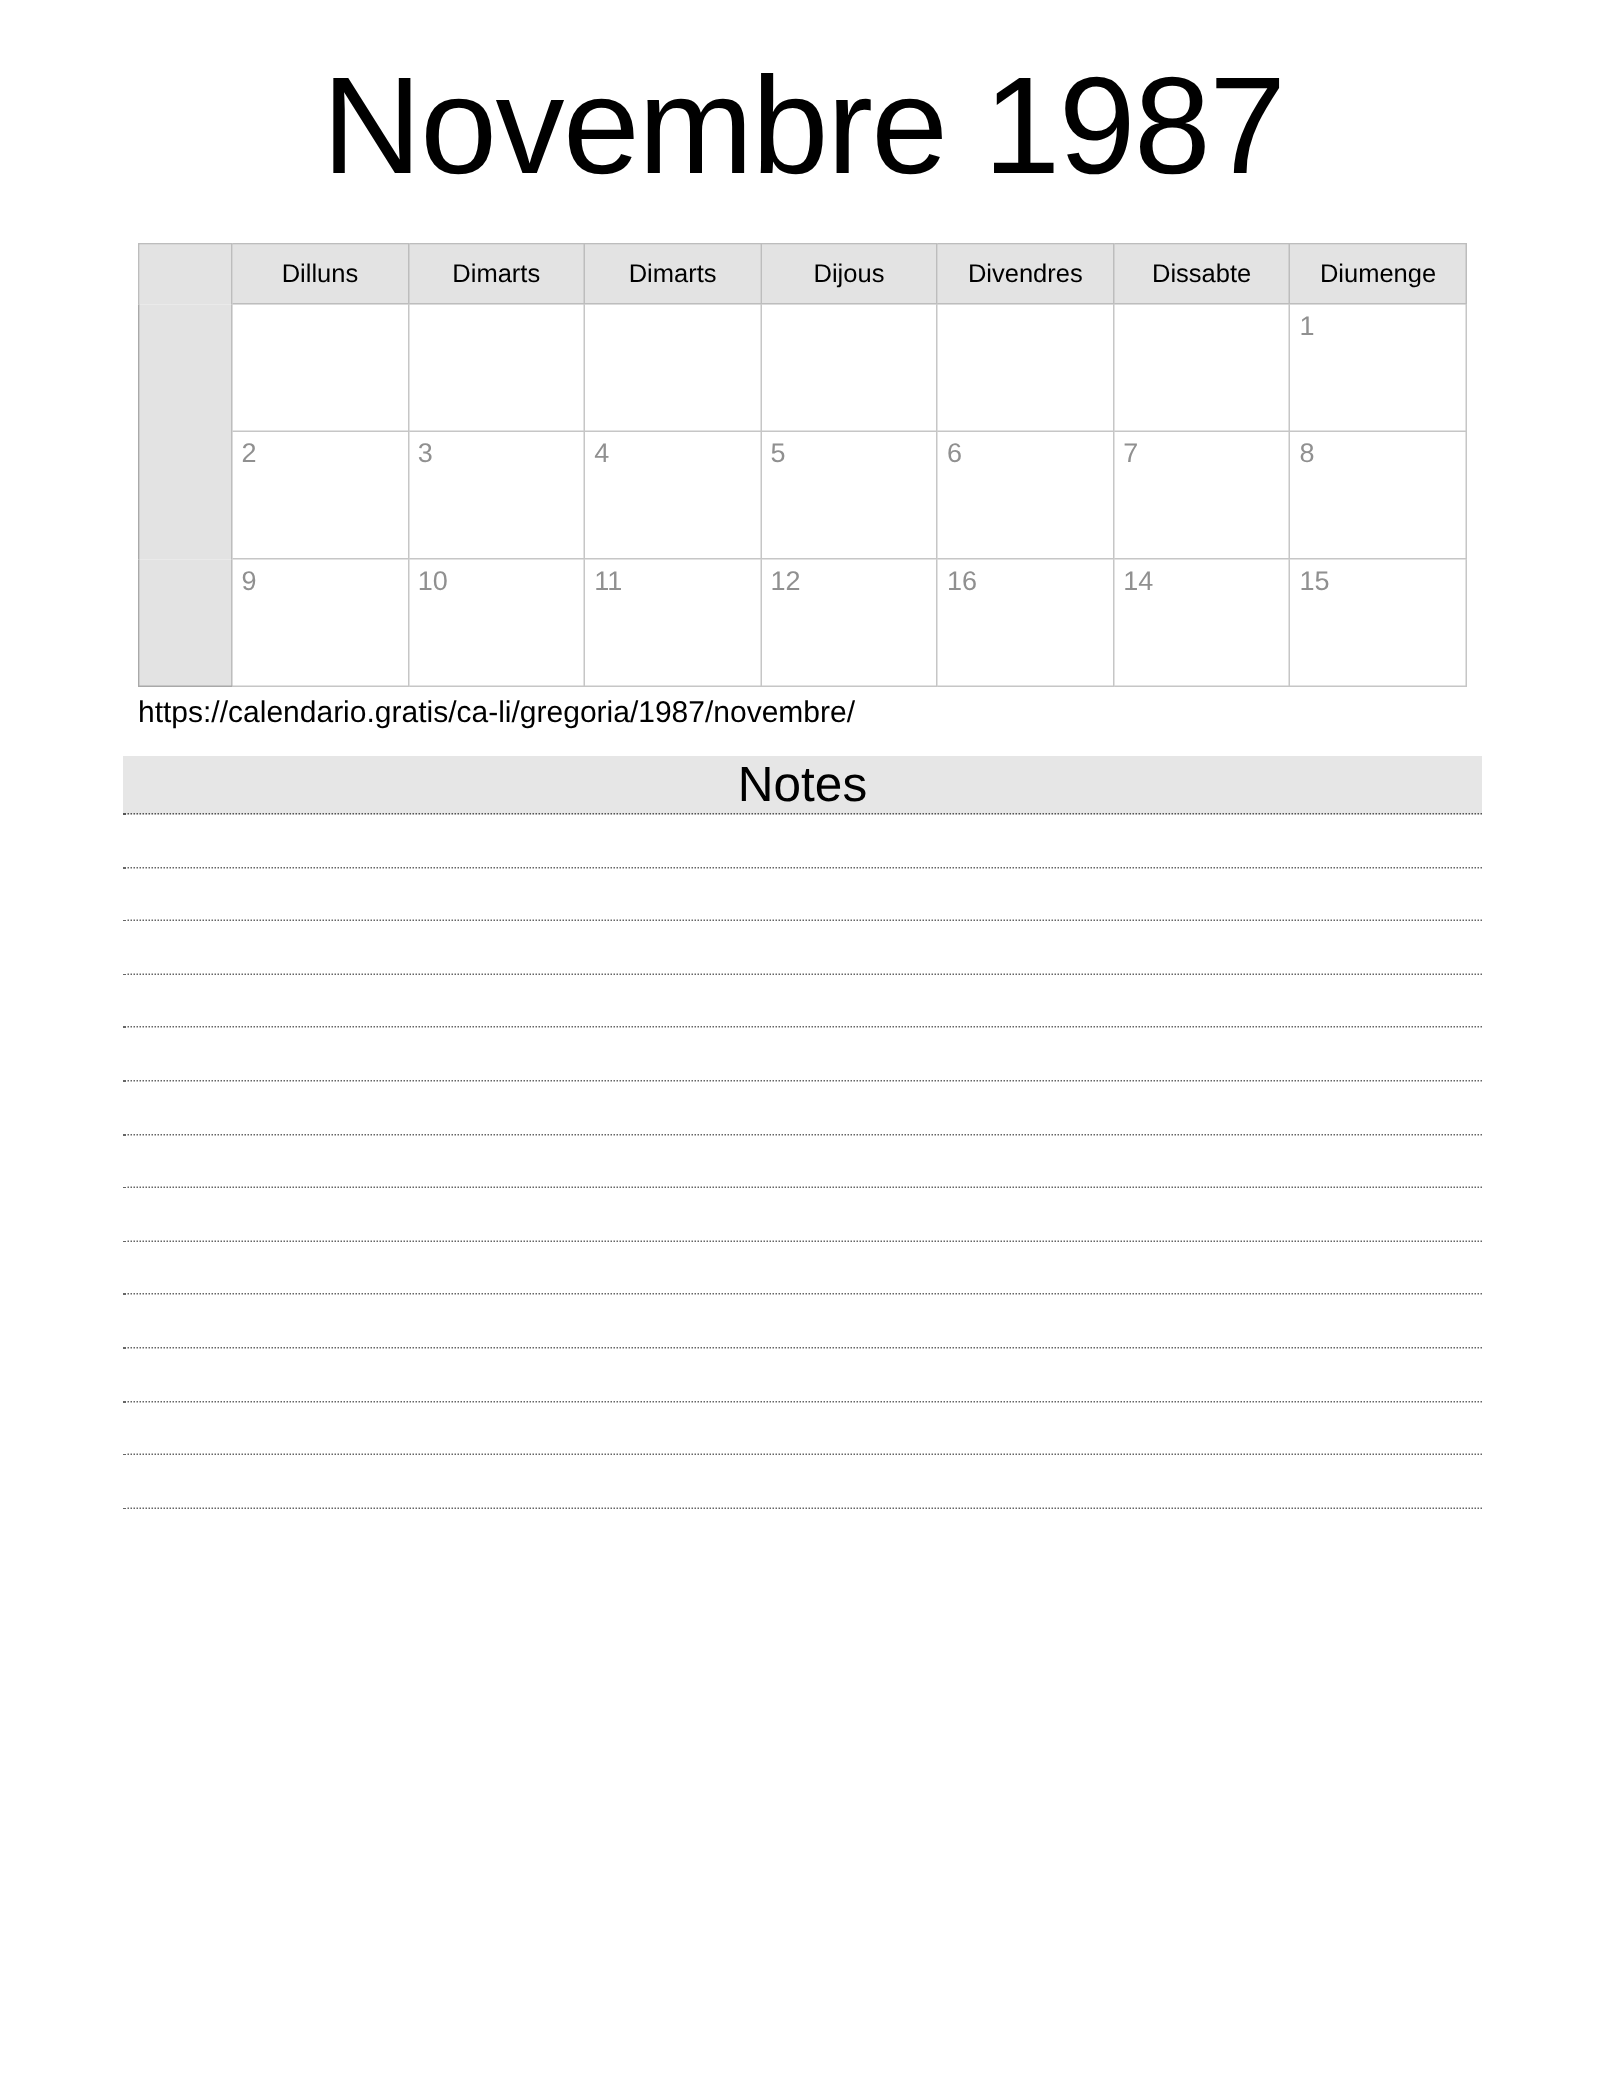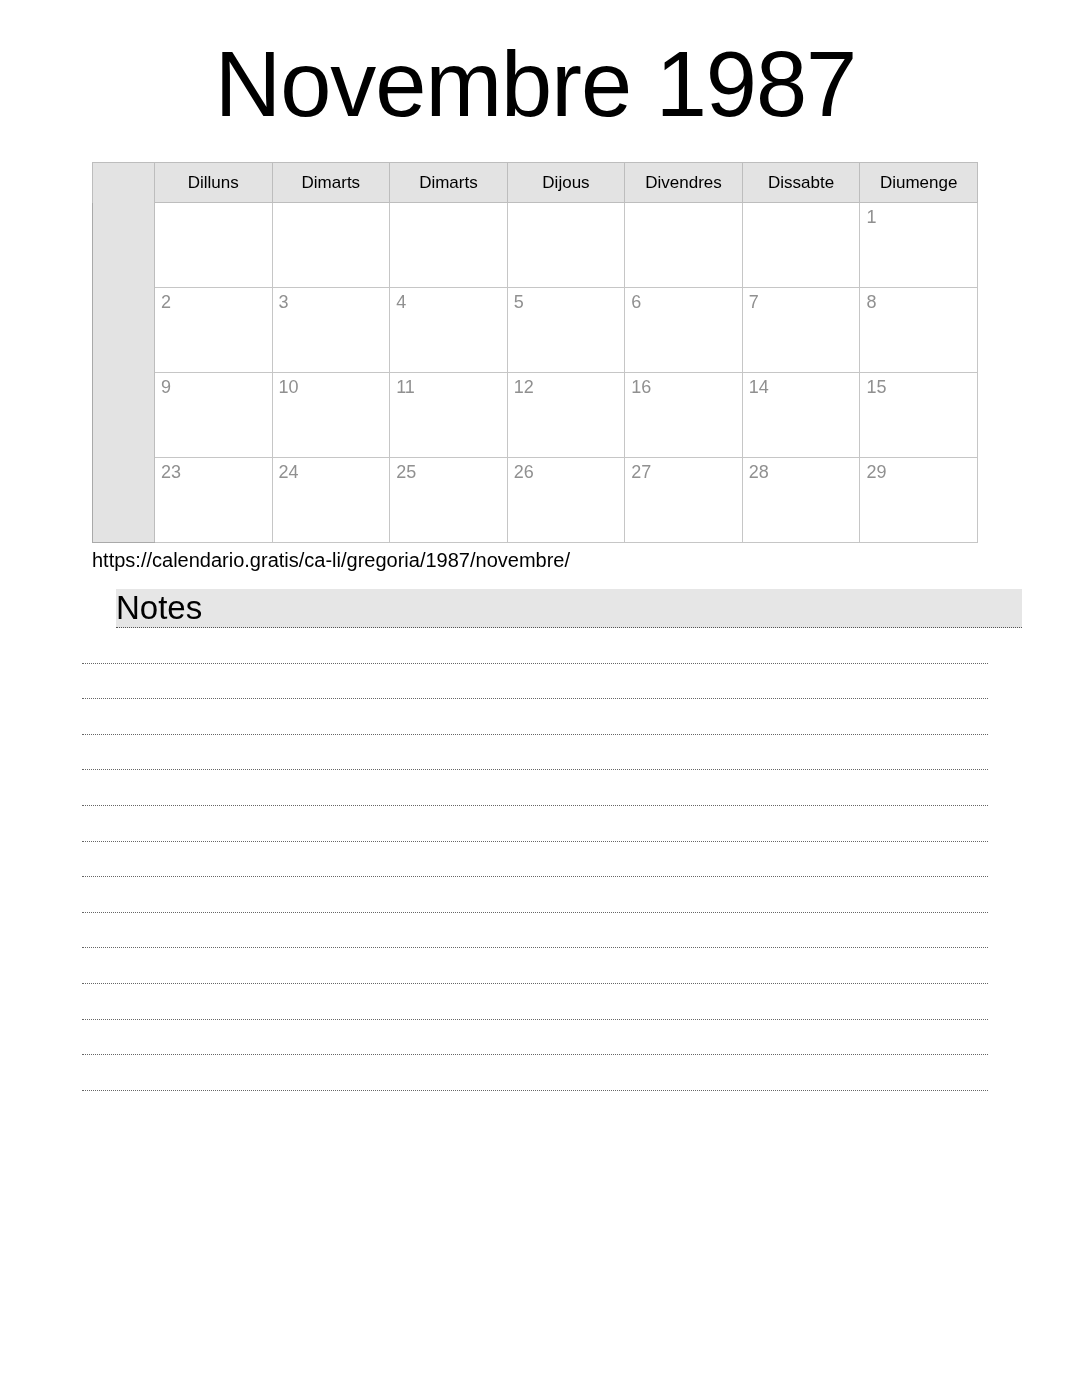--- a/index.html
+++ b/index.html
@@ -68,25 +68,26 @@
     color: #909090;
     line-height: 1.2;
   }
   .source-url {
     margin: 5px 0 0 92px;
     font-size: 20px;
     color: #000000;
     line-height: 1.2;
   }
   .notes-header {
-    margin: 17px 0 0 116px;
+    margin: 17px 0 0 82px;
     width: 906px;
     height: 39px;
     background: #e6e6e6;
     border-bottom: 1px dotted #555555;
+    text-align: center;
   }
   .notes-title {
     font-size: 33px;
     line-height: 38px;
     color: #000000;
   }
   .notes-lines {
     margin-left: 82px;
     width: 906px;
   }
@@ -187,44 +188,20 @@
           <td class="day-cell">
             <span class="date-num">16</span>
           </td>
           <td class="day-cell">
             <span class="date-num">14</span>
           </td>
           <td class="day-cell">
             <span class="date-num">15</span>
           </td>
         </tr>
-        <tr>
-          <td class="weeknum-cell"></td>
-          <td class="day-cell">
-            <span class="date-num">23</span>
-          </td>
-          <td class="day-cell">
-            <span class="date-num">24</span>
-          </td>
-          <td class="day-cell">
-            <span class="date-num">25</span>
-          </td>
-          <td class="day-cell">
-            <span class="date-num">26</span>
-          </td>
-          <td class="day-cell">
-            <span class="date-num">27</span>
-          </td>
-          <td class="day-cell">
-            <span class="date-num">28</span>
-          </td>
-          <td class="day-cell">
-            <span class="date-num">29</span>
-          </td>
-        </tr>
       </tbody>
   </table>
 
   <div class="source-url">https://calendario.gratis/ca-li/gregoria/1987/novembre/</div>
 
   <div class="notes-header">
     <span class="notes-title">Notes</span>
   </div>
 
   <div class="notes-lines">

